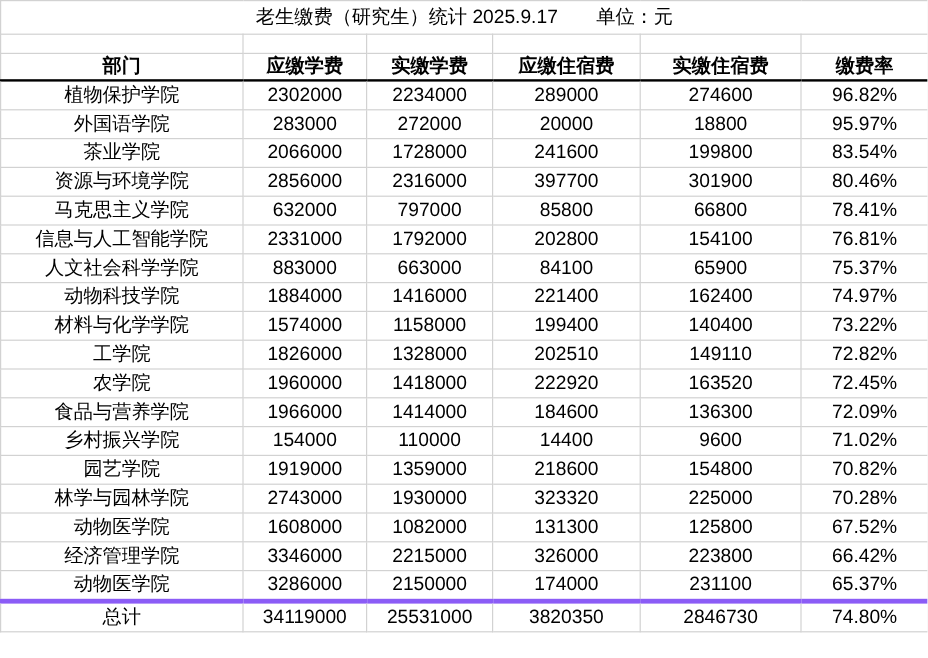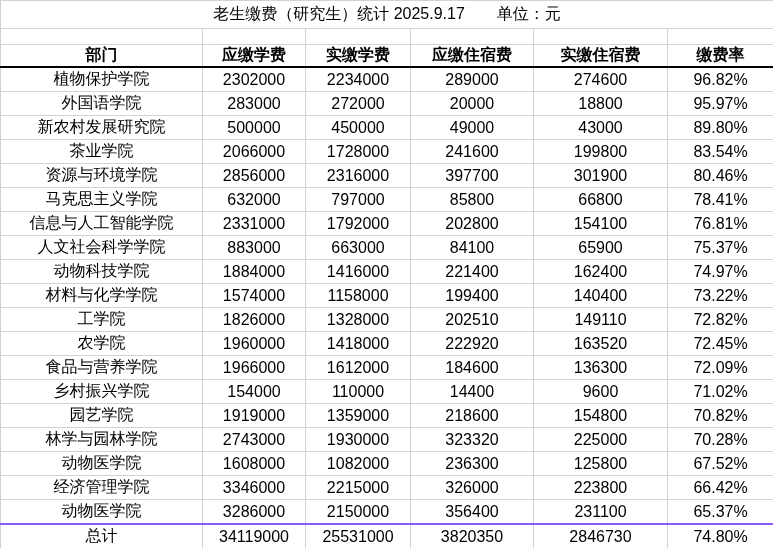--- a/index.html
+++ b/index.html
@@ -53,21 +53,21 @@
     border-bottom: 2px solid #000000;
     font-weight: bold;
   }
   
   tr.data-row td {
     height: 23px;
   }
   
   tr.total-row td {
     height: 23px;
-    border-top: 2px solid #8b5cf6;
+    border-top: 4px solid #8b5cf6;
     margin-left: 44px;
   }
   
   td.col-0 {
     text-align: left;
     padding-left: 3px;
   }
 </style>
 </head>
 <body>
@@ -114,28 +114,20 @@
         </tr>
         <tr class="data-row">
           <td class="col-0">外国语学院</td>
           <td class="col-1">283000</td>
           <td class="col-2">272000</td>
           <td class="col-3">20000</td>
           <td class="col-4">18800</td>
           <td class="col-5">95.97%</td>
         </tr>
         <tr class="data-row">
-          <td class="col-0">新农村发展研究院</td>
-          <td class="col-1">500000</td>
-          <td class="col-2">450000</td>
-          <td class="col-3">49000</td>
-          <td class="col-4">43000</td>
-          <td class="col-5">89.80%</td>
-        </tr>
-        <tr class="data-row">
           <td class="col-0">茶业学院</td>
           <td class="col-1">2066000</td>
           <td class="col-2">1728000</td>
           <td class="col-3">241600</td>
           <td class="col-4">199800</td>
           <td class="col-5">83.54%</td>
         </tr>
         <tr class="data-row">
           <td class="col-0">资源与环境学院</td>
           <td class="col-1">2856000</td>
@@ -196,21 +188,21 @@
           <td class="col-0">农学院</td>
           <td class="col-1">1960000</td>
           <td class="col-2">1418000</td>
           <td class="col-3">222920</td>
           <td class="col-4">163520</td>
           <td class="col-5">72.45%</td>
         </tr>
         <tr class="data-row">
           <td class="col-0">食品与营养学院</td>
           <td class="col-1">1966000</td>
-          <td class="col-2">1612000</td>
+          <td class="col-2">1414000</td>
           <td class="col-3">184600</td>
           <td class="col-4">136300</td>
           <td class="col-5">72.09%</td>
         </tr>
         <tr class="data-row">
           <td class="col-0">乡村振兴学院</td>
           <td class="col-1">154000</td>
           <td class="col-2">110000</td>
           <td class="col-3">14400</td>
           <td class="col-4">9600</td>
@@ -229,37 +221,37 @@
           <td class="col-1">2743000</td>
           <td class="col-2">1930000</td>
           <td class="col-3">323320</td>
           <td class="col-4">225000</td>
           <td class="col-5">70.28%</td>
         </tr>
         <tr class="data-row">
           <td class="col-0">动物医学院</td>
           <td class="col-1">1608000</td>
           <td class="col-2">1082000</td>
-          <td class="col-3">236300</td>
+          <td class="col-3">131300</td>
           <td class="col-4">125800</td>
           <td class="col-5">67.52%</td>
         </tr>
         <tr class="data-row">
           <td class="col-0">经济管理学院</td>
           <td class="col-1">3346000</td>
           <td class="col-2">2215000</td>
           <td class="col-3">326000</td>
           <td class="col-4">223800</td>
           <td class="col-5">66.42%</td>
         </tr>
         <tr class="data-row">
           <td class="col-0">动物医学院</td>
           <td class="col-1">3286000</td>
           <td class="col-2">2150000</td>
-          <td class="col-3">356400</td>
+          <td class="col-3">174000</td>
           <td class="col-4">231100</td>
           <td class="col-5">65.37%</td>
         </tr>
       </tbody>
     <tfoot id="total-row-container">
         <tr class="total-row">
           <td class="col-0">总计</td>
           <td class="col-1">34119000</td>
           <td class="col-2">25531000</td>
           <td class="col-3">3820350</td>

